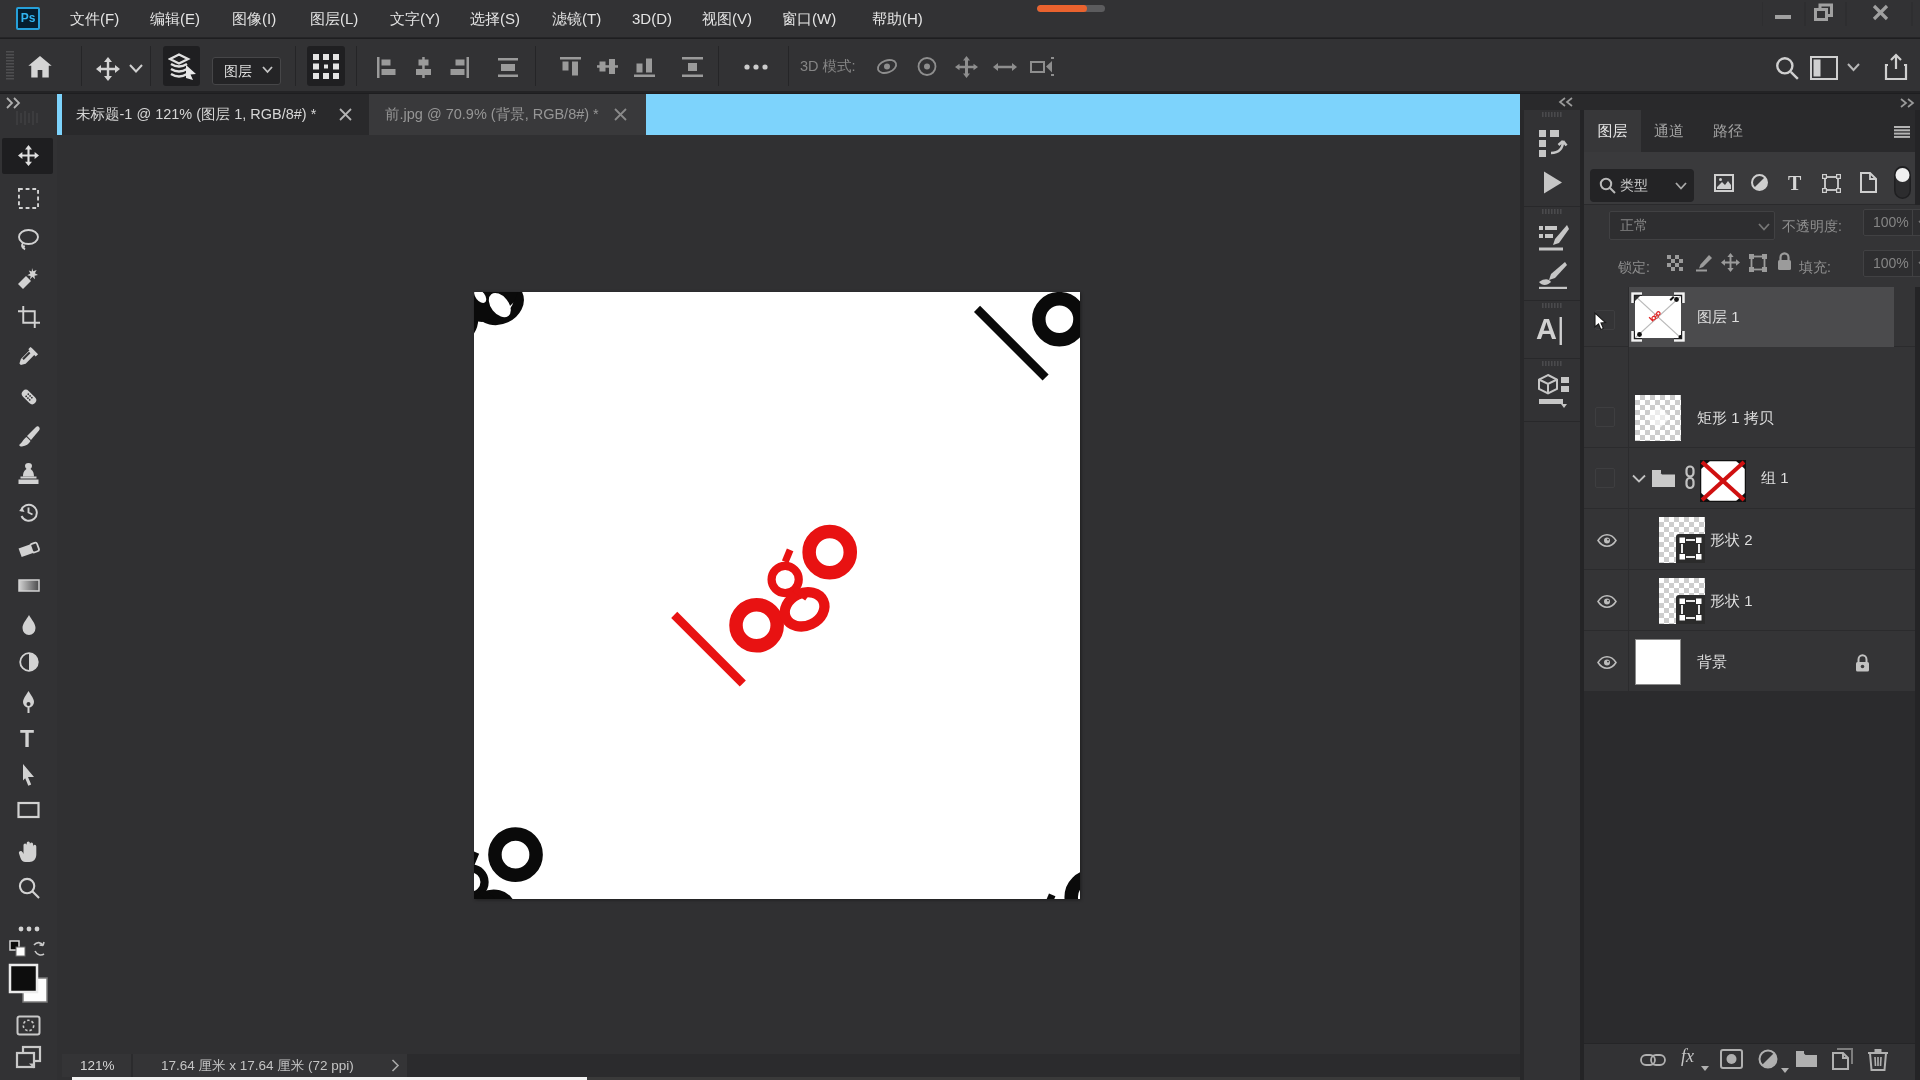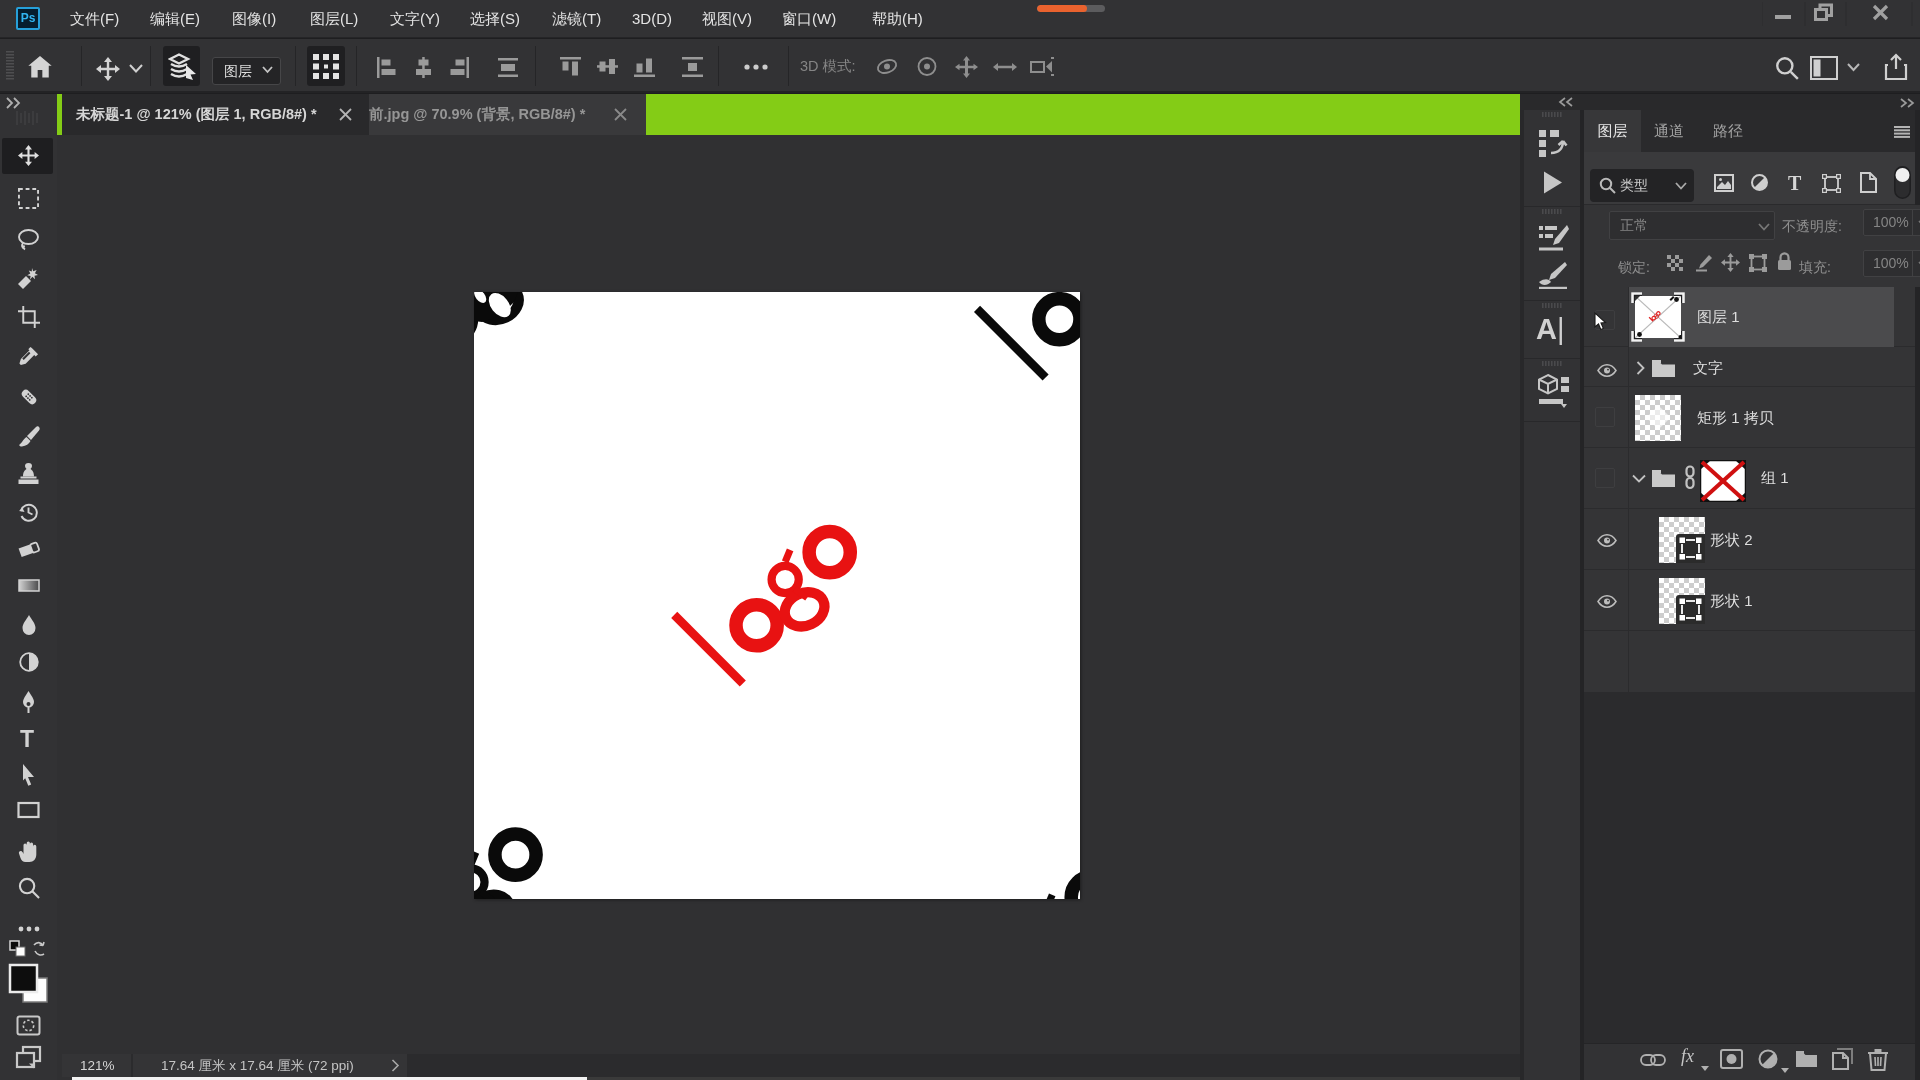--- a/index.html
+++ b/index.html
@@ -12,23 +12,23 @@
 .menuitem { position:absolute; top:0; height:38px; line-height:38px; color:#e4e4e4; font-size:15px; }
 
 #optionsbar { position:absolute; left:0; top:39px; width:1920px; height:54px; background:#323234; border-bottom:2px solid #232325; }
 .optsep { position:absolute; top:7px; width:1px; height:40px; background:#252527; }
 .pressed { position:absolute; background:#1f1f21; border-radius:3px; }
 
 #toolstrip { position:absolute; left:0; top:94px; width:57px; height:986px; background:#323234; }
 #toolstrip .sel { position:absolute; left:2px; width:51px; height:36px; background:#1e1e20; border-radius:2px; }
 .tool { position:absolute; left:0; width:57px; text-align:center; }
 
-#tabbar { position:absolute; left:57px; top:94px; width:1463px; height:41px; background:#84cc16;font-weight:bold; }
+#tabbar { position:absolute; left:57px; top:94px; width:1463px; height:41px; background:#7dd3fc; }
 #tab1 { position:absolute; left:5px; top:0; width:307px; height:41px; background:#29292b; color:#d6d6d6; font-size:14.5px; line-height:41px; padding-left:14px; }
-#tab2 { position:absolute; left:312px; top:0; width:277px; height:41px; background:#39393b; color:#969696; font-size:14.5px; line-height:41px; padding-left:0; }
+#tab2 { position:absolute; left:312px; top:0; width:277px; height:41px; background:#39393b; color:#969696; font-size:14.5px; line-height:41px; padding-left:16px; }
 
 #pasteboard { position:absolute; left:57px; top:135px; width:1463px; height:945px; background:#303032; }
 #canvas { position:absolute; left:417px; top:157px; width:606px; height:607px; background:#ffffff; overflow:hidden; box-shadow:1px 1px 3px rgba(0,0,0,0.4); }
 
 #statusband { position:absolute; left:5px; top:919px; width:1458px; height:23px; background:#2b2b2d; }
 
 #docktop { position:absolute; left:1520px; top:94px; width:400px; height:16px; background:#29292b; color:#a8a8a8; }
 #iconstrip { position:absolute; left:1524px; top:110px; width:56px; height:970px; background:#323234; }
 #rightgap { position:absolute; left:1580px; top:110px; width:4px; height:970px; background:#242426; }
 #panel { position:absolute; left:1584px; top:110px; width:331px; height:970px; background:#343436; }
@@ -705,36 +705,20 @@
               <path d="M11 48.5 L1.5 48.5 L1.5 39"></path>
             </g>
       </svg>
       <span class="lname" style="left:113px;top:21px">图层 1</span>
 
       <svg class="abs" style="left:8px;top:24px" width="17" height="23" viewBox="0 0 17 23">
         <path d="M3 2 L3 16 L6.5 13 L8.8 18.5 L11.3 17.4 L9 12 L13.5 11.6 Z" fill="#ffffff" stroke="#1a1a1a" stroke-width="1.1"></path>
       </svg>
     </div>
 
-    <div class="lrow" style="top:60px;height:40px">
-      <svg class="abs" style="left:13px;top:17px" width="20" height="13" viewBox="0 0 20 13">
-            <path d="M1 6.5 C4 1.8 8 0.8 10 0.8 C12 0.8 16 1.8 19 6.5 C16 11.2 12 12.2 10 12.2 C8 12.2 4 11.2 1 6.5 Z" fill="none" stroke="#bdbdbd" stroke-width="1.5"></path>
-            <circle cx="10" cy="6.5" r="3" fill="#bdbdbd"></circle>
-            <circle cx="11" cy="5.6" r="0.9" fill="#2a2a2a"></circle>
-          </svg>
-      <svg class="abs" style="left:52px;top:14px" width="9" height="14" viewBox="0 0 9 14">
-            <path d="M1.5 1 L7.5 7 L1.5 13" stroke="#c2c2c2" stroke-width="1.8" fill="none"></path>
-          </svg>
-      <svg class="abs" style="left:68px;top:13px" width="23" height="17" viewBox="0 0 23 17">
-            <path d="M0 2.5 L0 17 L23 17 L23 4.5 L10 4.5 L8 2.5 Z" fill="#c9c9c9"></path>
-            <path d="M0 2.5 L8 2.5 L10 4.5 L23 4.5" fill="none"></path>
-            <rect x="0" y="0" width="9" height="3" fill="#c9c9c9"></rect>
-          </svg>
-      <span class="lname" style="left:109px;top:12px">文字</span>
-    </div>
 
     <div class="lrow" style="top:100px;height:61px">
       <div class="eyebox" style="left:11px;top:120px;top:20px;border-color:#3e3e40"></div>
       <div class="thumb checker" style="left:51px;top:8px;width:46px;height:46px">
         <svg width="46" height="46" viewBox="0 0 46 46">
               <rect x="15" y="14" width="17" height="17" rx="3.5" fill="#ffffff" transform="rotate(45 23.5 22.5)" opacity="0.6"></rect>
             </svg>
       </div>
       <span class="lname" style="left:113px;top:22px">矩形 1 拷贝</span>
     </div>
@@ -805,20 +789,34 @@
                 <rect x="20" y="20" width="6.5" height="6.5"></rect>
                 <rect x="36.5" y="20" width="6.5" height="6.5"></rect>
                 <rect x="20" y="36.5" width="6.5" height="6.5"></rect>
                 <rect x="36.5" y="36.5" width="6.5" height="6.5"></rect>
               </g>
         </svg>
       </div>
       <span class="lname" style="left:126px;top:22px">形状 1</span>
     </div>
 
+    <div class="lrow" style="top:344px;height:61px">
+      <svg class="abs" style="left:13px;top:25px" width="20" height="13" viewBox="0 0 20 13">
+            <path d="M1 6.5 C4 1.8 8 0.8 10 0.8 C12 0.8 16 1.8 19 6.5 C16 11.2 12 12.2 10 12.2 C8 12.2 4 11.2 1 6.5 Z" fill="none" stroke="#bdbdbd" stroke-width="1.5"></path>
+            <circle cx="10" cy="6.5" r="3" fill="#bdbdbd"></circle>
+            <circle cx="11" cy="5.6" r="0.9" fill="#2a2a2a"></circle>
+          </svg>
+      <div class="thumb" style="left:51px;top:7.5px;width:46px;height:46px;border:1px solid #8a8a8a"></div>
+      <span class="lname" style="left:113px;top:22px">背景</span>
+      <svg class="abs" style="left:271px;top:23px" width="15" height="19" viewBox="0 0 15 19">
+            <path d="M3.5 8 L3.5 5.5 A4 4.2 0 0 1 11.5 5.5 L11.5 8" fill="none" stroke="#c2c2c2" stroke-width="2"></path>
+            <rect x="1" y="8" width="13" height="9.5" rx="1.5" fill="#c2c2c2"></rect>
+            <circle cx="7.5" cy="12.5" r="1.8" fill="#3a3a3c"></circle>
+          </svg>
+    </div>
   </div>
   <div id="emptyarea"></div>
   <div id="eyecol"></div>
   <div id="panelfooter">
     <svg class="abs" style="left:56px;top:10px" width="26" height="12" viewBox="0 0 26 12" fill="none" stroke="#b0b0b0" stroke-width="1.8">
           <rect x="1" y="1" width="14" height="10" rx="5"></rect>
           <rect x="11" y="1" width="14" height="10" rx="5"></rect>
         </svg>
     <div class="abs" style="left:97px;top:2px;color:#c6c6c6;font-size:18px;font-style:italic;font-family:'Liberation Serif',serif">fx</div>
     <svg class="abs" style="left:117px;top:22px" width="8" height="5" viewBox="0 0 8 5">

